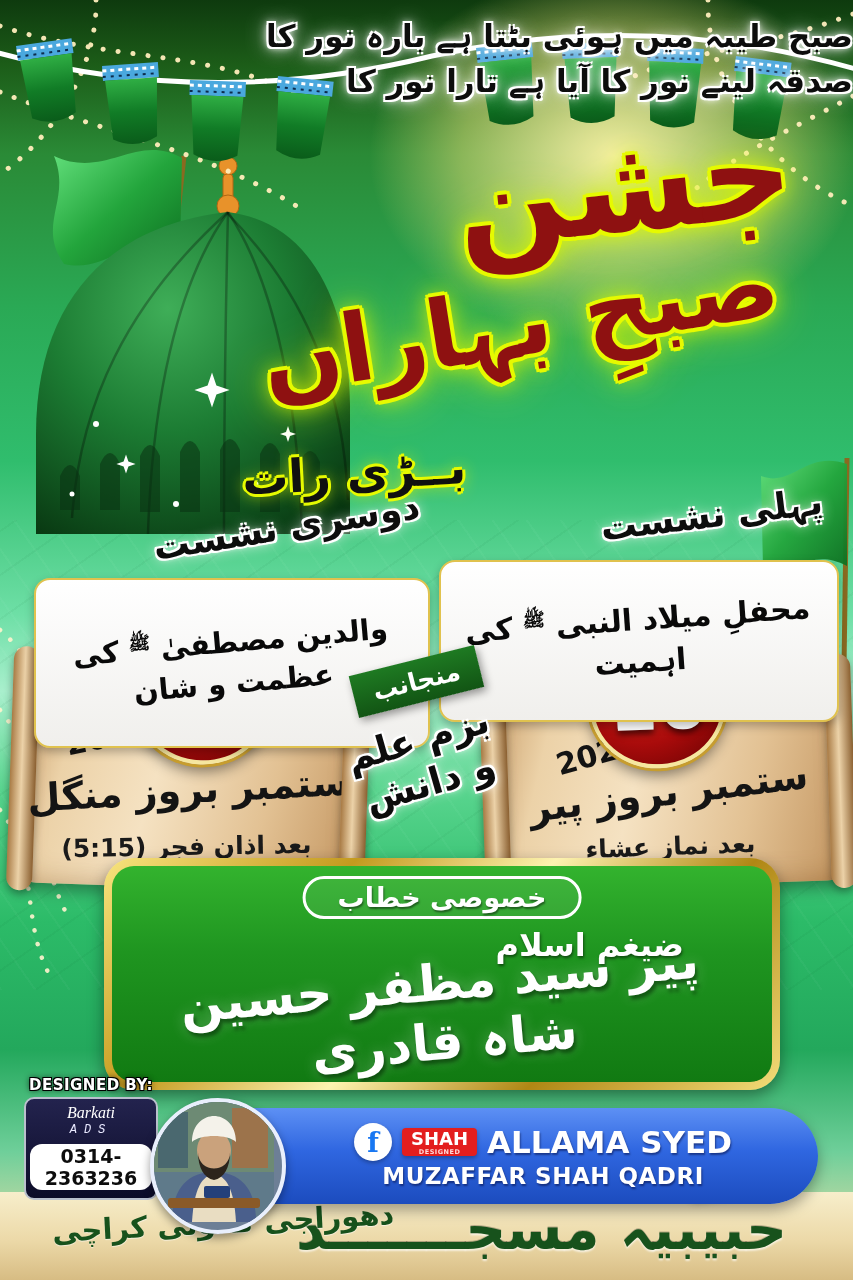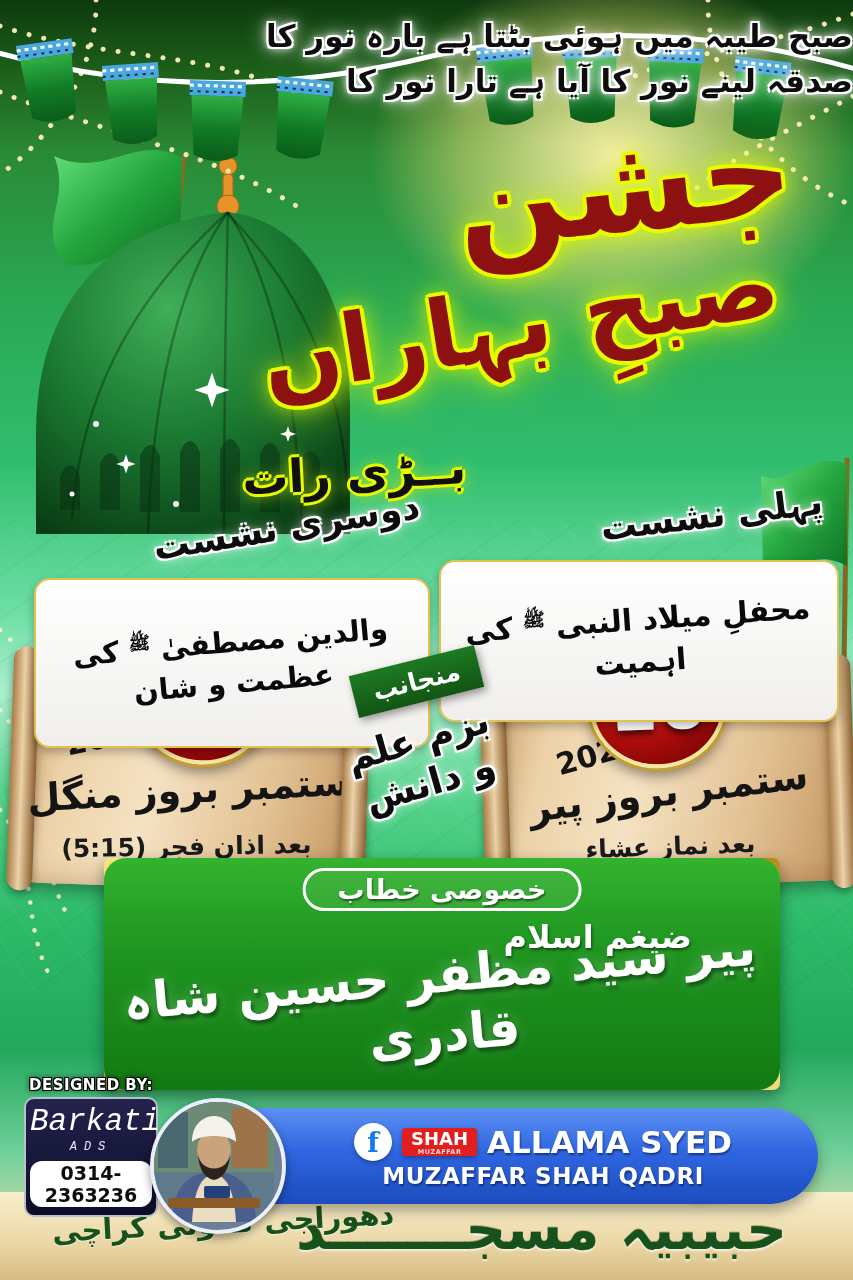--- a/index.html
+++ b/index.html
@@ -66,39 +66,39 @@
   .timeline{position:absolute;left:0;width:100%;text-align:center;font-size:25px;font-weight:bold;color:#1a1a1a;direction:rtl;}
   .timeline-first{top:164px;}
   .timeline-second{top:172px;transform:rotate(-3deg);}
   
   .org-tag{top:660px;left:352px;background:linear-gradient(180deg,#1e7a22,#125514);color:#fff;font-size:25px;font-weight:bold;
     padding:7px 20px;transform:rotate(-14deg);box-shadow:2px 4px 8px rgba(0,0,0,.4);z-index:6;direction:rtl;}
   .org-name{top:716px;left:336px;width:176px;text-align:center;font-size:37px;font-weight:bold;color:#0c0c0c;direction:rtl;
     transform:rotate(-16deg);line-height:1.22;z-index:5;
     text-shadow:0 0 5px #fff,2px 2px 0 #fff,-2px -2px 0 #fff,2px -2px 0 #fff,-2px 2px 0 #fff,0 0 12px rgba(255,255,255,.9);}
   
-  .banner-frame{top:858px;left:104px;width:676px;height:232px;border-radius:7px;padding:0;box-sizing:border-box;
+  .banner-frame{top:858px;left:104px;width:676px;height:232px;border-radius:30px;padding:8px;box-sizing:border-box;
     background:linear-gradient(135deg,#f8e47e 0%,#c49a1e 28%,#fdf3b0 50%,#b08714 72%,#f3dd7a 100%);
     box-shadow:0 6px 16px rgba(0,0,0,.4);z-index:5;}
   .banner-green{position:relative;width:100%;height:100%;border-radius:22px;overflow:hidden;
     background:linear-gradient(180deg,#33b32e 0%,#1f9520 40%,#117a12 100%);}
   .banner-pill{position:absolute;top:10px;left:50%;transform:translateX(-50%);border:3px solid #fff;border-radius:999px;
     padding:3px 32px;color:#fff;font-size:27px;font-weight:bold;direction:rtl;background:rgba(255,255,255,.07);
     text-shadow:1px 2px 2px rgba(0,0,0,.45);white-space:nowrap;}
   .honorific{position:absolute;top:60px;right:88px;color:#fff;font-size:32px;font-weight:bold;direction:rtl;
     text-shadow:1px 2px 3px rgba(0,0,0,.5);}
   .speaker-name{position:absolute;top:88px;left:16px;right:16px;text-align:center;color:#fff;font-size:50px;font-weight:bold;
     direction:rtl;line-height:1.18;transform:rotate(-5deg);
     text-shadow:2px 4px 4px rgba(0,45,0,.6),0 0 16px rgba(255,255,255,.28);}
   
   .designed{top:1076px;left:24px;width:134px;text-align:center;z-index:6;}
   .designed .lbl{color:#fff;font-weight:bold;font-size:15px;letter-spacing:.5px;
     text-shadow:1px 1px 0 #000,-1px -1px 0 #000,1px -1px 0 #000,-1px 1px 0 #000,0 0 6px #000;}
   .designed .card{margin-top:3px;background:linear-gradient(180deg,#23234e,#0c0c28);border:2px solid #b9c0cc;border-radius:10px;padding:5px 4px 8px;}
-  .designed .name{font-family:Liberation Mono, monospace;font-style:italic;color:#fff;font-size:31px;}
+  .designed .name{font-family:Liberation Serif, serif;font-style:italic;color:#fff;font-size:16px;}
   .designed .ads{font-family:Liberation Mono, monospace;font-style:italic;color:#e9e9ff;font-size:12px;letter-spacing:7px;margin-top:1px;}
   .designed .phone{margin-top:7px;background:#fff;border-radius:12px;font-weight:bold;font-size:19px;color:#0d0d0d;padding:1px 1px;}
   
   .livebar{top:1108px;left:204px;width:614px;height:96px;z-index:5;
     border-radius:26px 54px 54px 26px;
     background:linear-gradient(180deg,#5d90f4 0%,#2f66e0 45%,#1c4cbe 100%);
     box-shadow:0 6px 14px rgba(0,0,0,.35);
     display:flex;flex-direction:column;align-items:center;justify-content:center;gap:2px;padding-left:64px;box-sizing:border-box;}
   .live-row{display:flex;align-items:center;gap:10px;}
   .fb-circle{width:38px;height:38px;border-radius:50%;background:#fff;display:flex;align-items:center;justify-content:center;
@@ -341,21 +341,21 @@
       <div class="ads">ADS</div>
       <div class="phone">0314-2363236</div>
     </div>
   </div>
 
   <div class="abs livebar">
     <div class="live-row">
       <div class="fb-circle">f</div>
       <div class="live-badge">
         <span class="lv">SHAH</span>
-        <span class="st">MUZAFFAR</span>
+        <span class="st">DESIGNED</span>
       </div>
       <div class="live-name1">ALLAMA SYED</div>
     </div>
     <div class="live-name2">MUZAFFAR SHAH QADRI</div>
   </div>
 
   <div class="abs avatar">
     <svg width="120" height="120" viewBox="0 0 120 120">
       <rect width="120" height="120" fill="#5f7a8a"></rect>
       <rect x="0" y="0" width="120" height="70" fill="#6d8a74"></rect>

